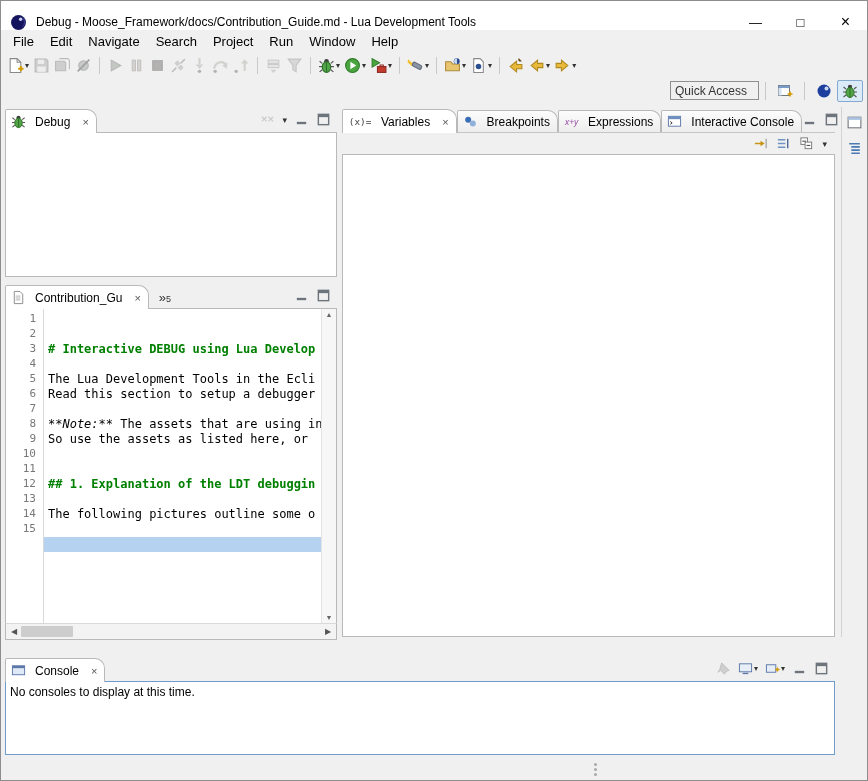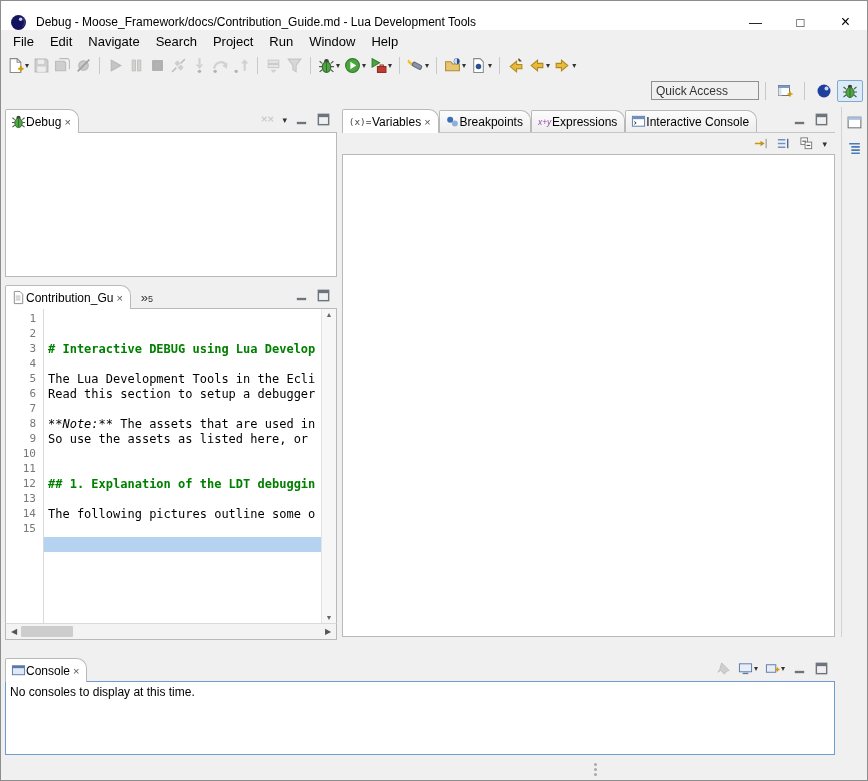--- a/index.html
+++ b/index.html
@@ -19,32 +19,32 @@
 .menu-item{padding:2px 8px;font-size:13px;}
 .toolbar{position:absolute;left:0;top:52px;width:100%;height:26px;display:flex;align-items:center;padding-left:5px;background:#f0f0f0;}
 .tb-btn{display:inline-flex;align-items:center;height:22px;padding:0 2px;border-radius:2px;}
 .tb-btn .ticon{width:17px;height:17px;display:inline-block;}
 .ticon svg{width:100%;height:100%;display:block;}
 .tb-btn.disabled{filter:grayscale(95%);opacity:.4;}
 .caret{font-size:8px;color:#333;margin-left:1px;}
 .tb-sep{width:1px;height:17px;background:#c9c9c9;margin:0 5px;display:inline-block;}
 
 .qa-row{position:absolute;left:0;top:78px;width:100%;height:25px;display:flex;align-items:center;justify-content:flex-end;background:#f0f0f0;padding-right:5px;}
-.qa-box{width:108px;height:19px;border:1px solid #8f8f8f;background:#f0f0f0;font-size:12px;padding:0 4px;font-family:inherit;color:#333;}
+.qa-box{width:89px;height:19px;border:1px solid #8f8f8f;background:#f0f0f0;font-size:12px;padding:0 4px;font-family:inherit;color:#333;}
 .qa-box::placeholder{color:#333;opacity:1;}
 .qa-sep{width:1px;height:18px;background:#c8c8c8;margin:0 6px;}
 .persp-btn{width:26px;height:22px;display:flex;align-items:center;justify-content:center;border:1px solid transparent;border-radius:2px;}
 .persp-btn .ticon{width:16px;height:16px;}
 .persp-btn.active{background:var(--active_perspective_bg);border-color:var(--active_perspective_border);}
 
 .workbench{position:absolute;left:0;top:103px;width:868px;height:654px;}
 .view{position:absolute;display:flex;flex-direction:column;}
 .tabstrip{height:25px;display:flex;align-items:flex-end;position:relative;z-index:2;}
 .tabs{display:flex;align-items:flex-end;height:100%;}
-.tab{display:inline-flex;align-items:center;gap:0;height:22px;padding:0 7px 0 5px;font-size:12px;border:1px solid #b9b9b9;border-bottom:none;border-radius:2px 10px 0 0;background:linear-gradient(#fcfcfc,#ededed);white-space:nowrap;}
+.tab{display:inline-flex;align-items:center;gap:9px;height:22px;padding:0 7px 0 5px;font-size:12px;border:1px solid #b9b9b9;border-bottom:none;border-radius:2px 10px 0 0;background:linear-gradient(#fcfcfc,#ededed);white-space:nowrap;}
 .tab.selected{background:#fff;height:24px;margin-bottom:-1px;z-index:3;}
 .tab-icon{width:15px;height:15px;flex:none;}
 .tab-icon.wide{width:24px;}
 .tab-icon svg{width:100%;height:100%;display:block;}
 .tab-close{font-size:11px;color:#555;margin-left:3px;}
 .tab-overflow{display:inline-flex;align-items:flex-end;margin-left:10px;margin-bottom:4px;font-size:13px;color:#333;line-height:1;}
 .ovf-count{font-size:9px;}
 .strip-actions{margin-left:auto;display:flex;align-items:center;gap:7px;padding:0 6px 5px 0;}
 .strip-group{display:inline-flex;align-items:center;}
 .strip-btn{width:15px;height:15px;display:inline-flex;align-items:center;justify-content:center;}
@@ -432,21 +432,21 @@
           <div class="ln">14</div>
           <div class="ln">15</div>
         </div>
       <div class="code-area">
           <div class="code-line"></div>
           <div class="code-line"><span class="seg-heading"># Interactive DEBUG using Lua Develop</span></div>
           <div class="code-line"></div>
           <div class="code-line"><span class="seg-plain">The Lua Development Tools in the Ecli</span></div>
           <div class="code-line"><span class="seg-plain">Read this section to setup a debugger</span></div>
           <div class="code-line"></div>
-          <div class="code-line"><span class="seg-em">**Note:**</span><span class="seg-plain"> The assets that are used in</span></div>
+          <div class="code-line"><span class="seg-em">**Note:**</span><span class="seg-plain"> The assets that are using in</span></div>
           <div class="code-line"><span class="seg-plain">So use the assets as listed here, or </span></div>
           <div class="code-line"></div>
           <div class="code-line"></div>
           <div class="code-line"><span class="seg-heading">## 1. Explanation of the LDT debuggin</span></div>
           <div class="code-line"></div>
           <div class="code-line"><span class="seg-plain">The following pictures outline some o</span></div>
           <div class="code-line"></div>
           <div class="code-line current"></div>
         </div>
       <div class="vscroll">

